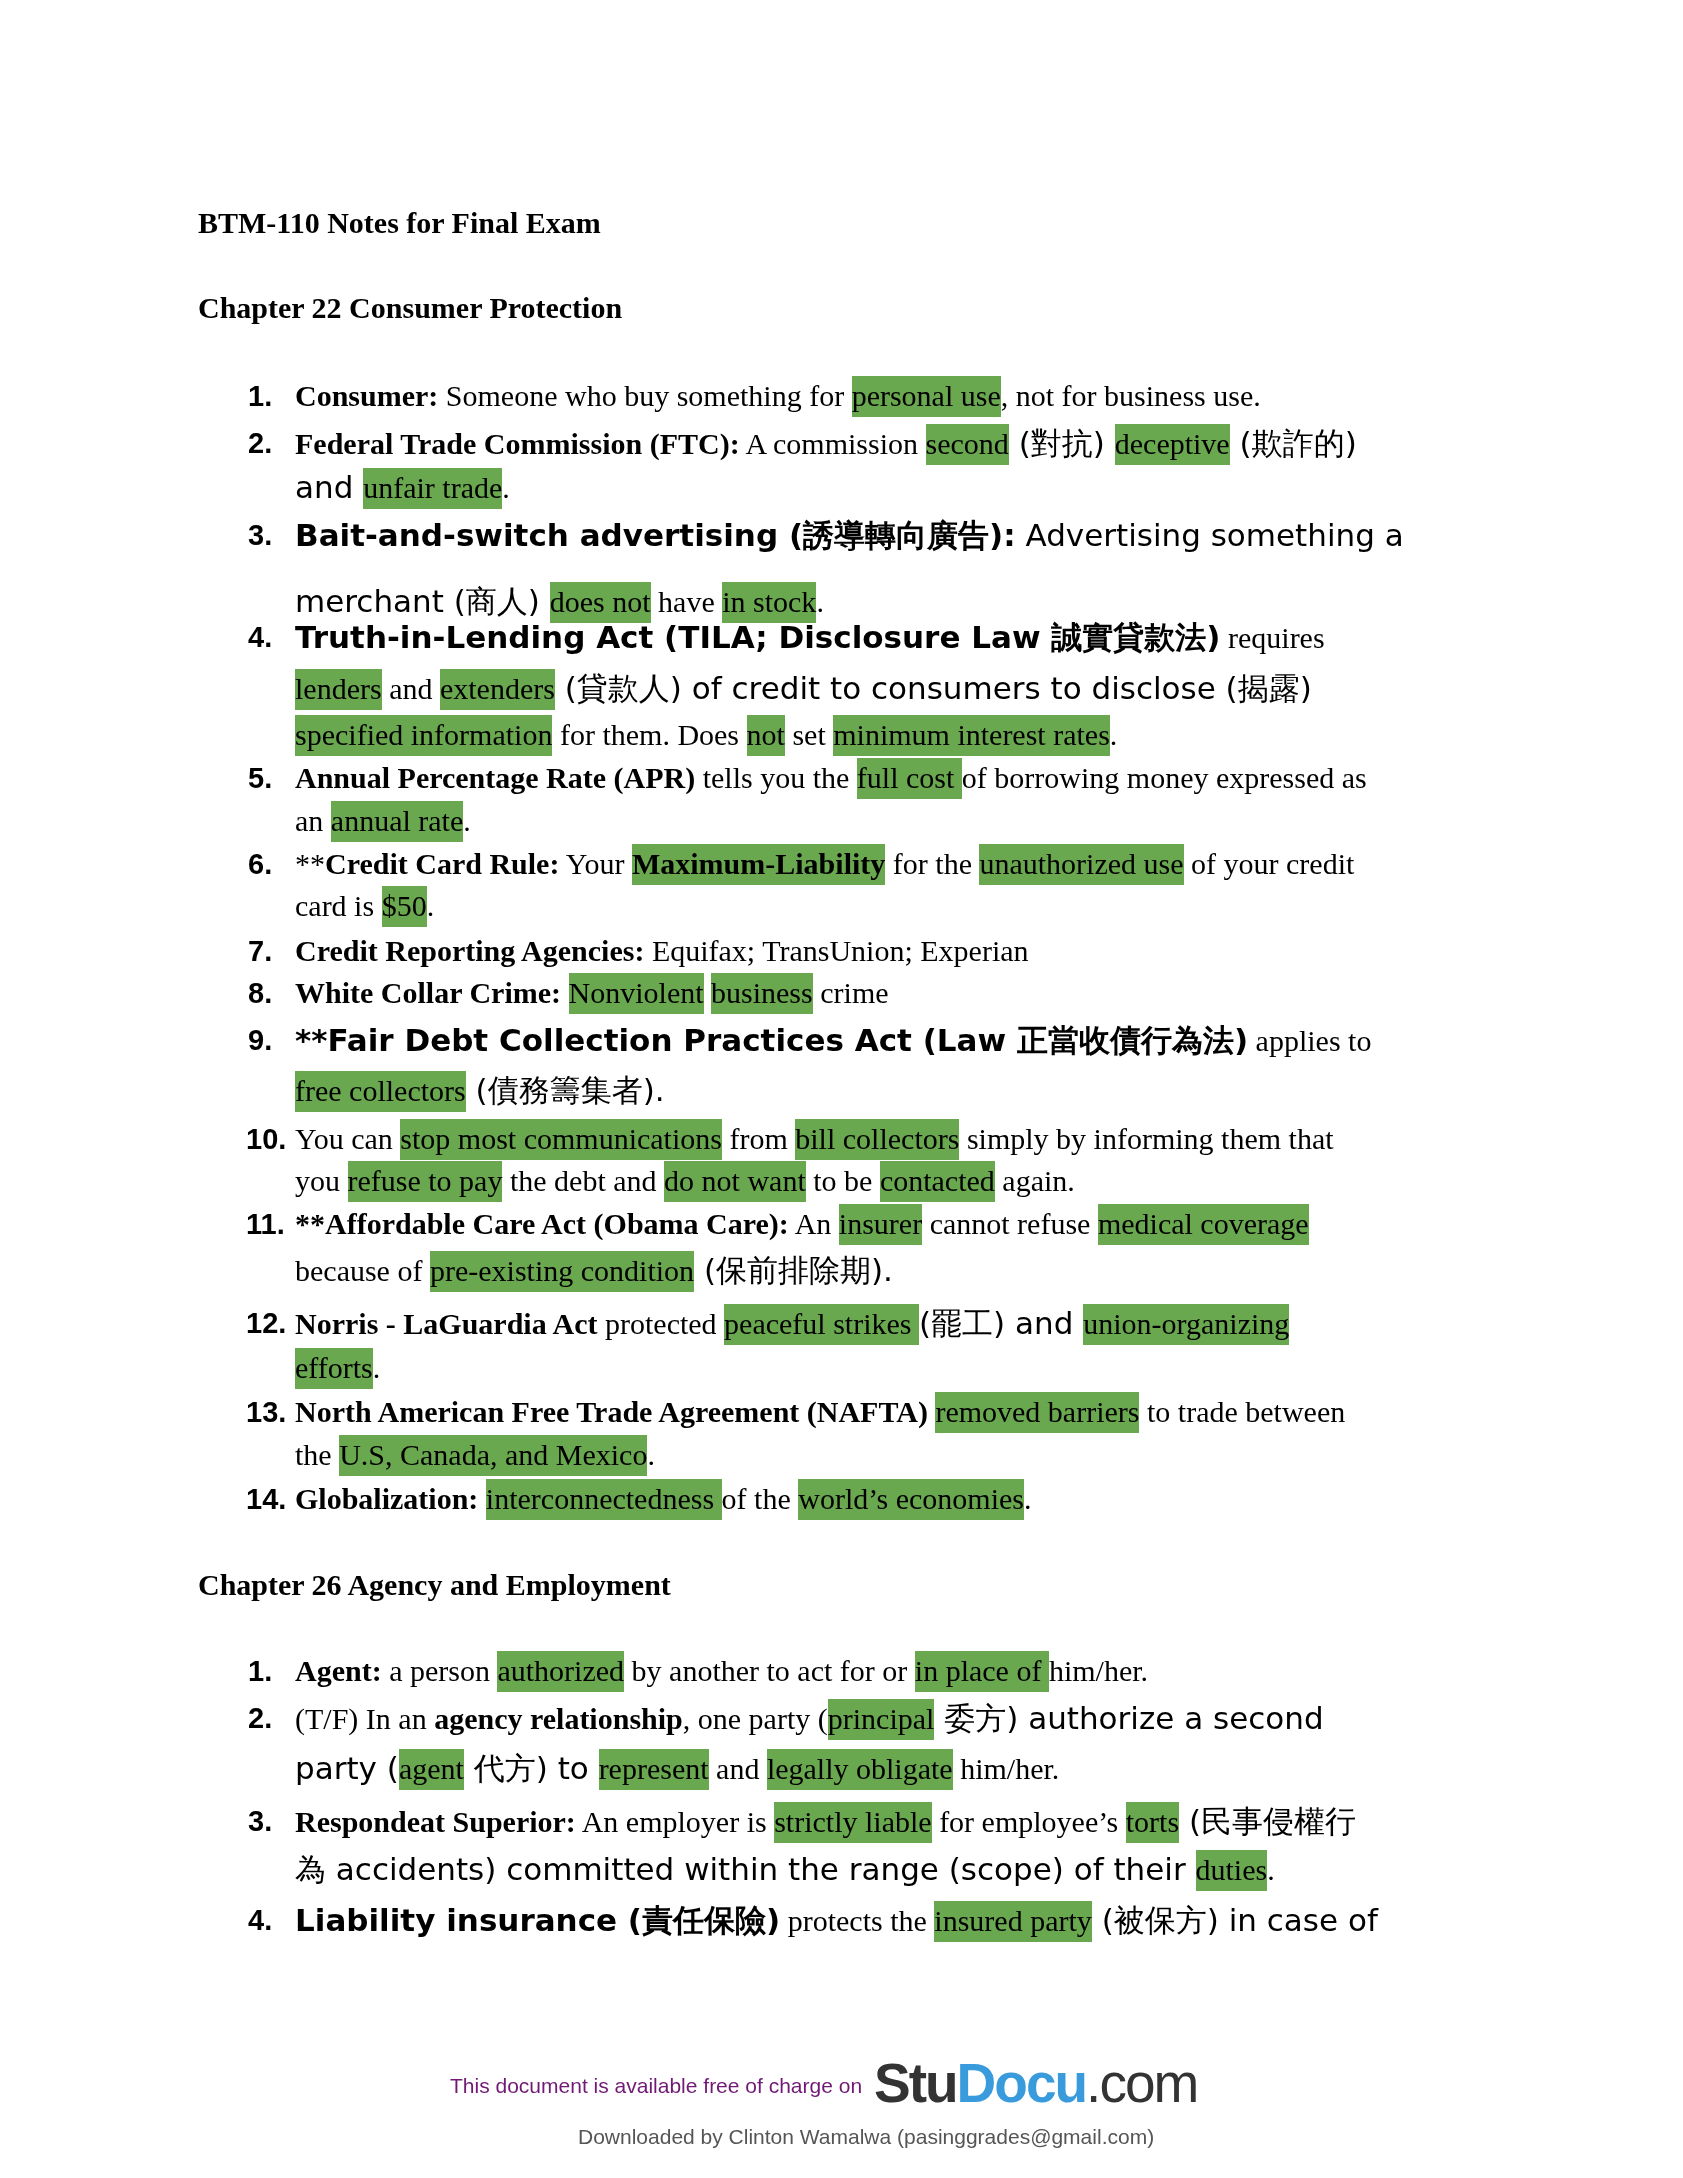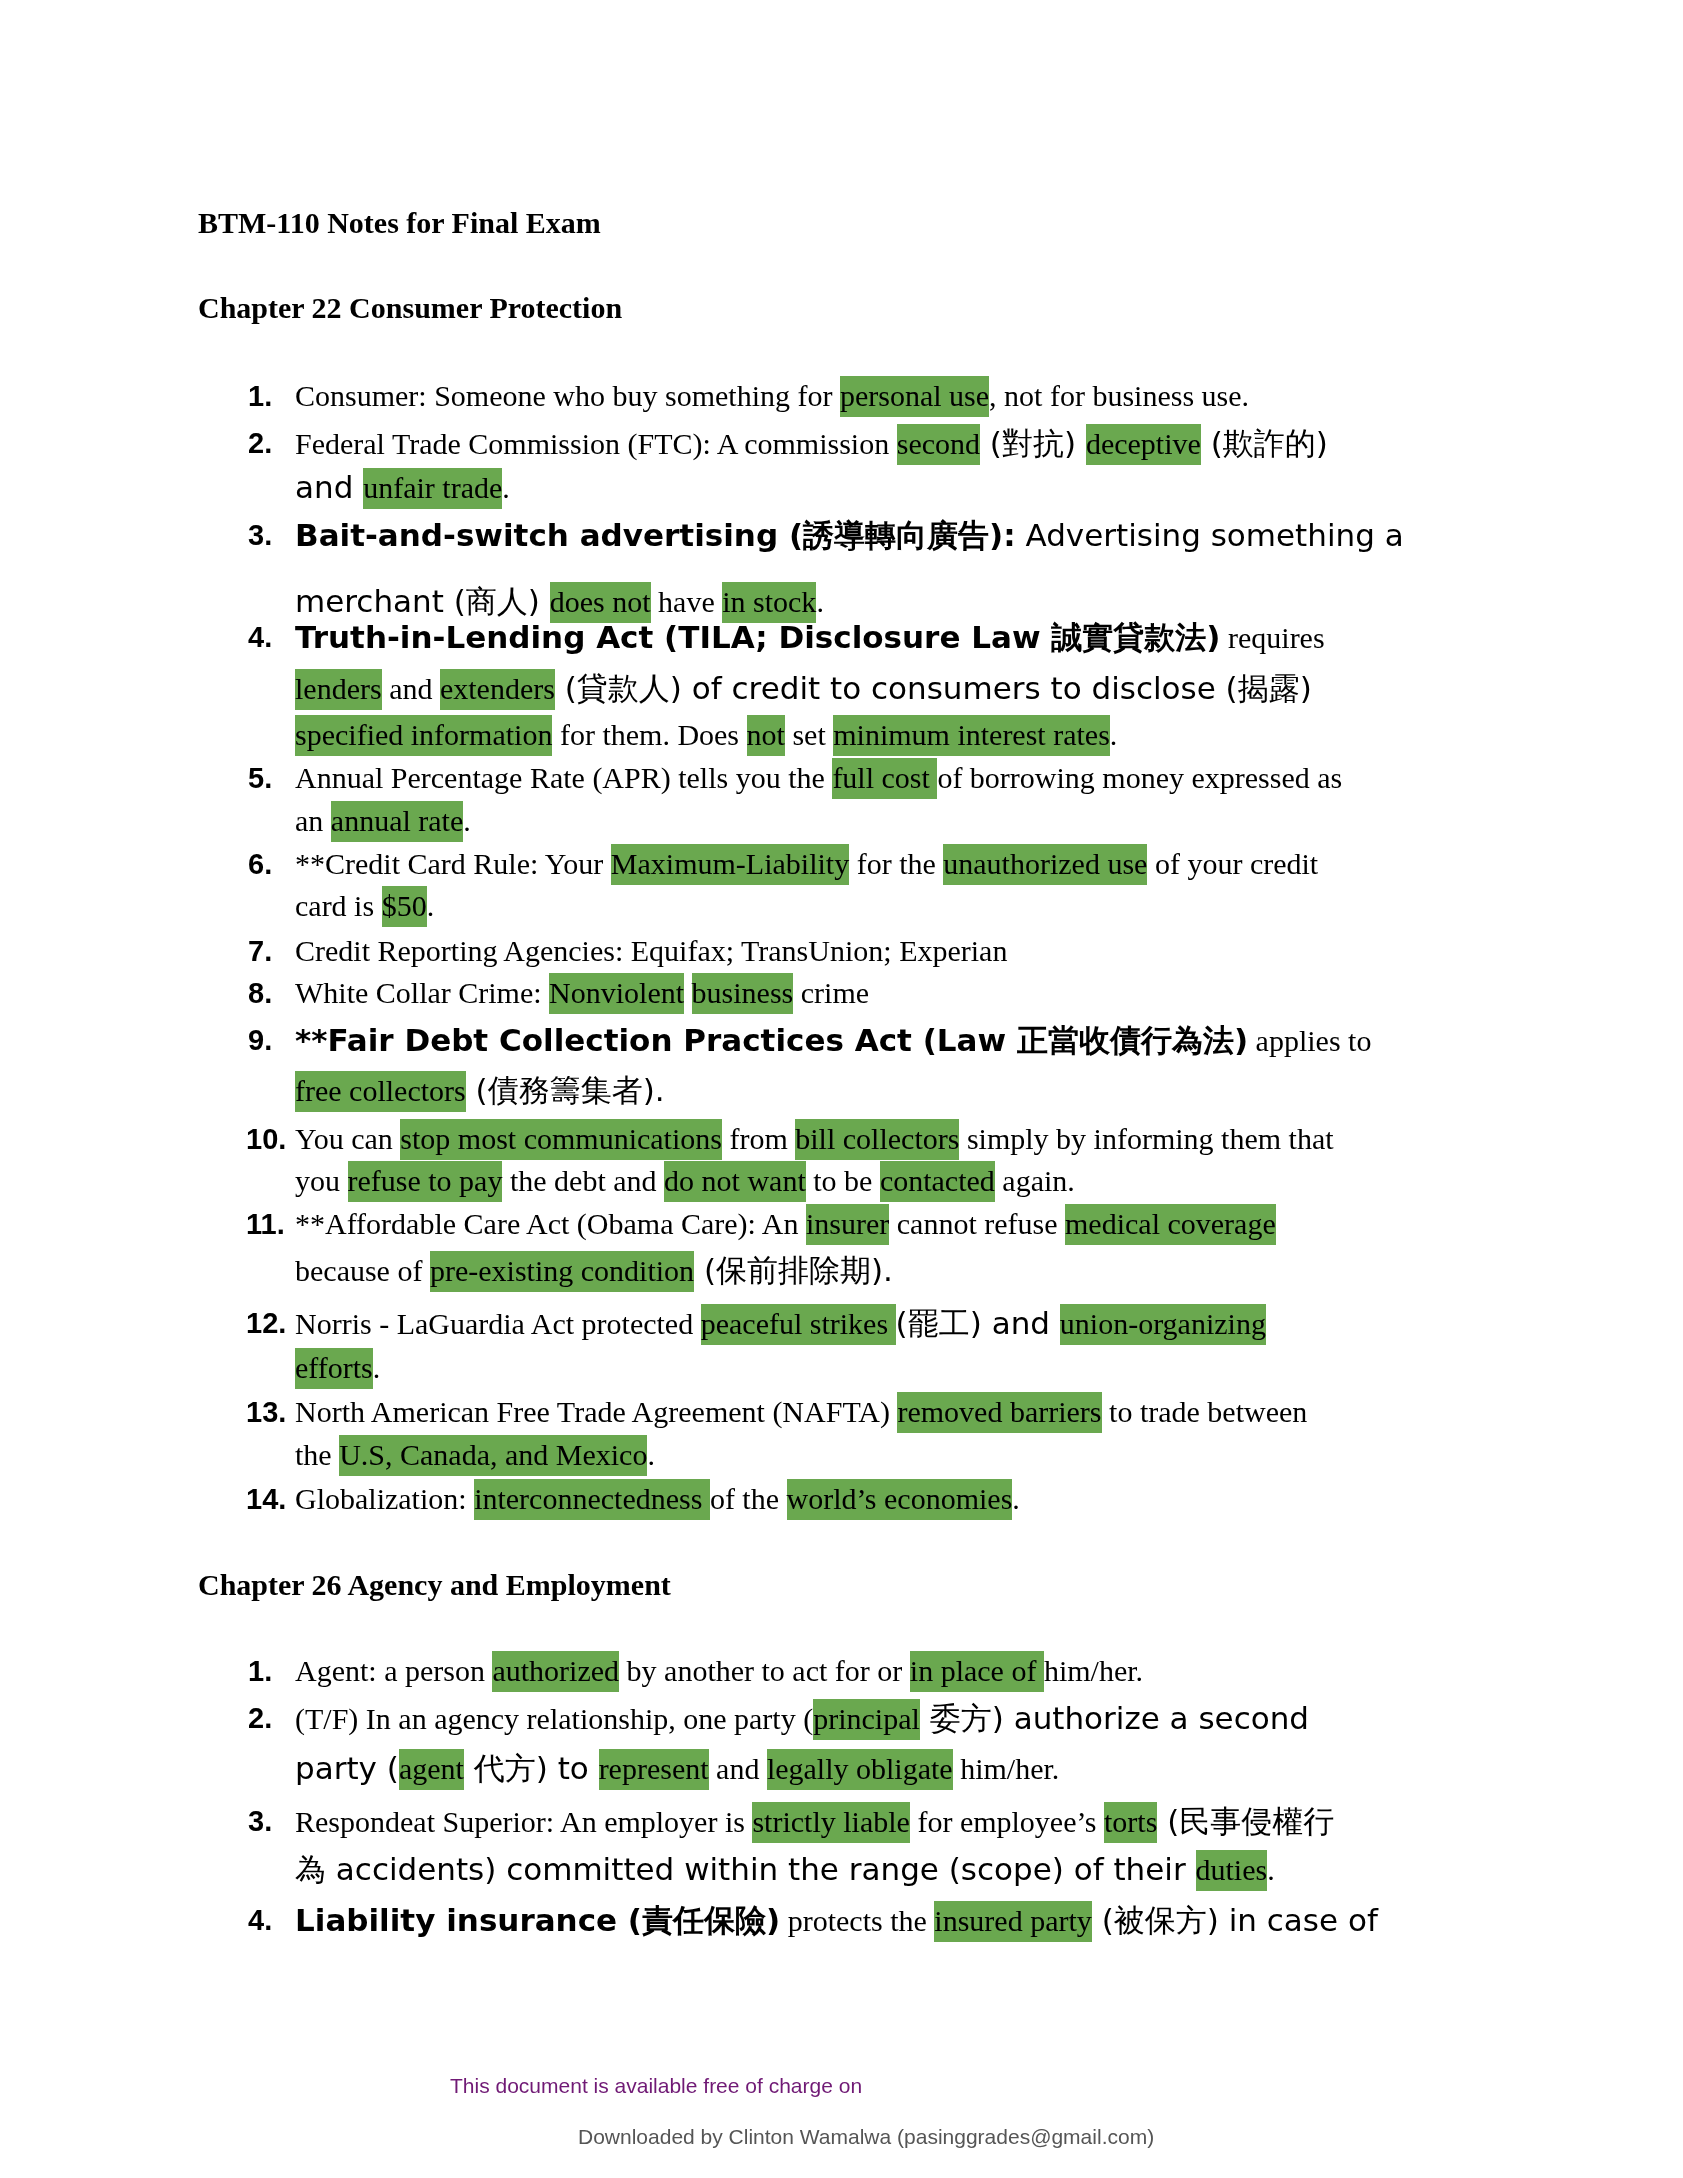--- a/index.html
+++ b/index.html
@@ -2,21 +2,21 @@
 <html><head>
 <meta charset="utf-8">
 <style>
   html, body { margin:0; padding:0; background:#ffffff; }
   body { width:1683px; height:2178px; position:relative; overflow:hidden; color:#000; }
   .page { position:absolute; left:0; top:12px; width:1543px; height:2178px; background:#fff; }
   .line { position:absolute; white-space:nowrap; line-height:1; }
   .h { font-family:"Liberation Serif", serif; font-weight:bold; font-size:30px; }
   .num { position:absolute; font-family:"Liberation Sans", sans-serif; font-weight:bold; font-size:29px; white-space:nowrap; line-height:1; }
   .s { font-family:"Liberation Serif", serif; font-size:30px; }
-  .sb { font-family:"Liberation Serif", serif; font-size:30px; font-weight:normal; }
+  .sb { font-family:"Liberation Serif", serif; font-size:30px; font-weight:bold; }
   .a { font-family:"DejaVu Sans", sans-serif; font-size:31px; }
   .ab { font-family:"DejaVu Sans", sans-serif; font-size:31px; font-weight:bold; }
   .hl { background:#6aa84f; padding:3px 0 5px 0; }
   .footer1 { position:absolute; left:450px; top:2062px; font-family:"Liberation Sans", sans-serif; font-size:21px; color:#701a75; white-space:nowrap; }
   .logo { position:absolute; left:874px; top:2039px; font-family:"Liberation Sans", sans-serif; font-weight:bold; font-size:55px; letter-spacing:-2px; white-space:nowrap; }
   .logo .stu { color:#333; }
   .logo .docu { color:#3a9bdc; }
   .logo .com { color:#333; font-weight:normal; }
   .footer2 { position:absolute; left:538px; top:2113px; font-family:"Liberation Sans", sans-serif; font-size:21px; color:#555; white-space:nowrap;margin-left:40px; }
 </style>
@@ -74,15 +74,18 @@
       <div class="line" style="left: 295px; top: 1691px;"><span class="s">(T/F) In an </span><span class="sb">agency relationship</span><span class="s">, one party (</span><span class="s hl">principal</span><span class="a"> 委方) authorize a second</span></div>
       <div class="line" style="left: 295px; top: 1741px;"><span class="a">party (</span><span class="s hl">agent</span><span class="a"> 代方) to </span><span class="s hl">represent</span><span class="s"> and </span><span class="s hl">legally obligate</span><span class="s"> him/her.</span></div>
       <div class="num" style="left: 248px; top: 1795px;">3.</div>
       <div class="line" style="left: 295px; top: 1794px;"><span class="sb">Respondeat Superior:</span><span class="s"> An employer is </span><span class="s hl">strictly liable</span><span class="s"> for employee’s </span><span class="s hl">torts</span><span class="a"> (民事侵權行</span></div>
       <div class="line" style="left: 295px; top: 1842px;"><span class="a">為 accidents) committed within the range (scope) of their </span><span class="s hl">duties</span><span class="s">.</span></div>
       <div class="num" style="left: 248px; top: 1894px;">4.</div>
       <div class="line" style="left: 295px; top: 1893px;"><span class="ab">Liability insurance (責任保險)</span><span class="s"> protects the </span><span class="s hl">insured party</span><span class="a"> (被保方) in case of</span></div>
     </div>
 
   <div class="footer1">This document is available free of charge on</div>
+  <div class="logo">
+    <span class="stu">Stu</span><span class="docu">Docu</span><span class="com">.com</span>
+  </div>
   <div class="footer2">Downloaded by Clinton Wamalwa (pasinggrades@gmail.com)</div>
 </div>
 
 
 </body></html>

